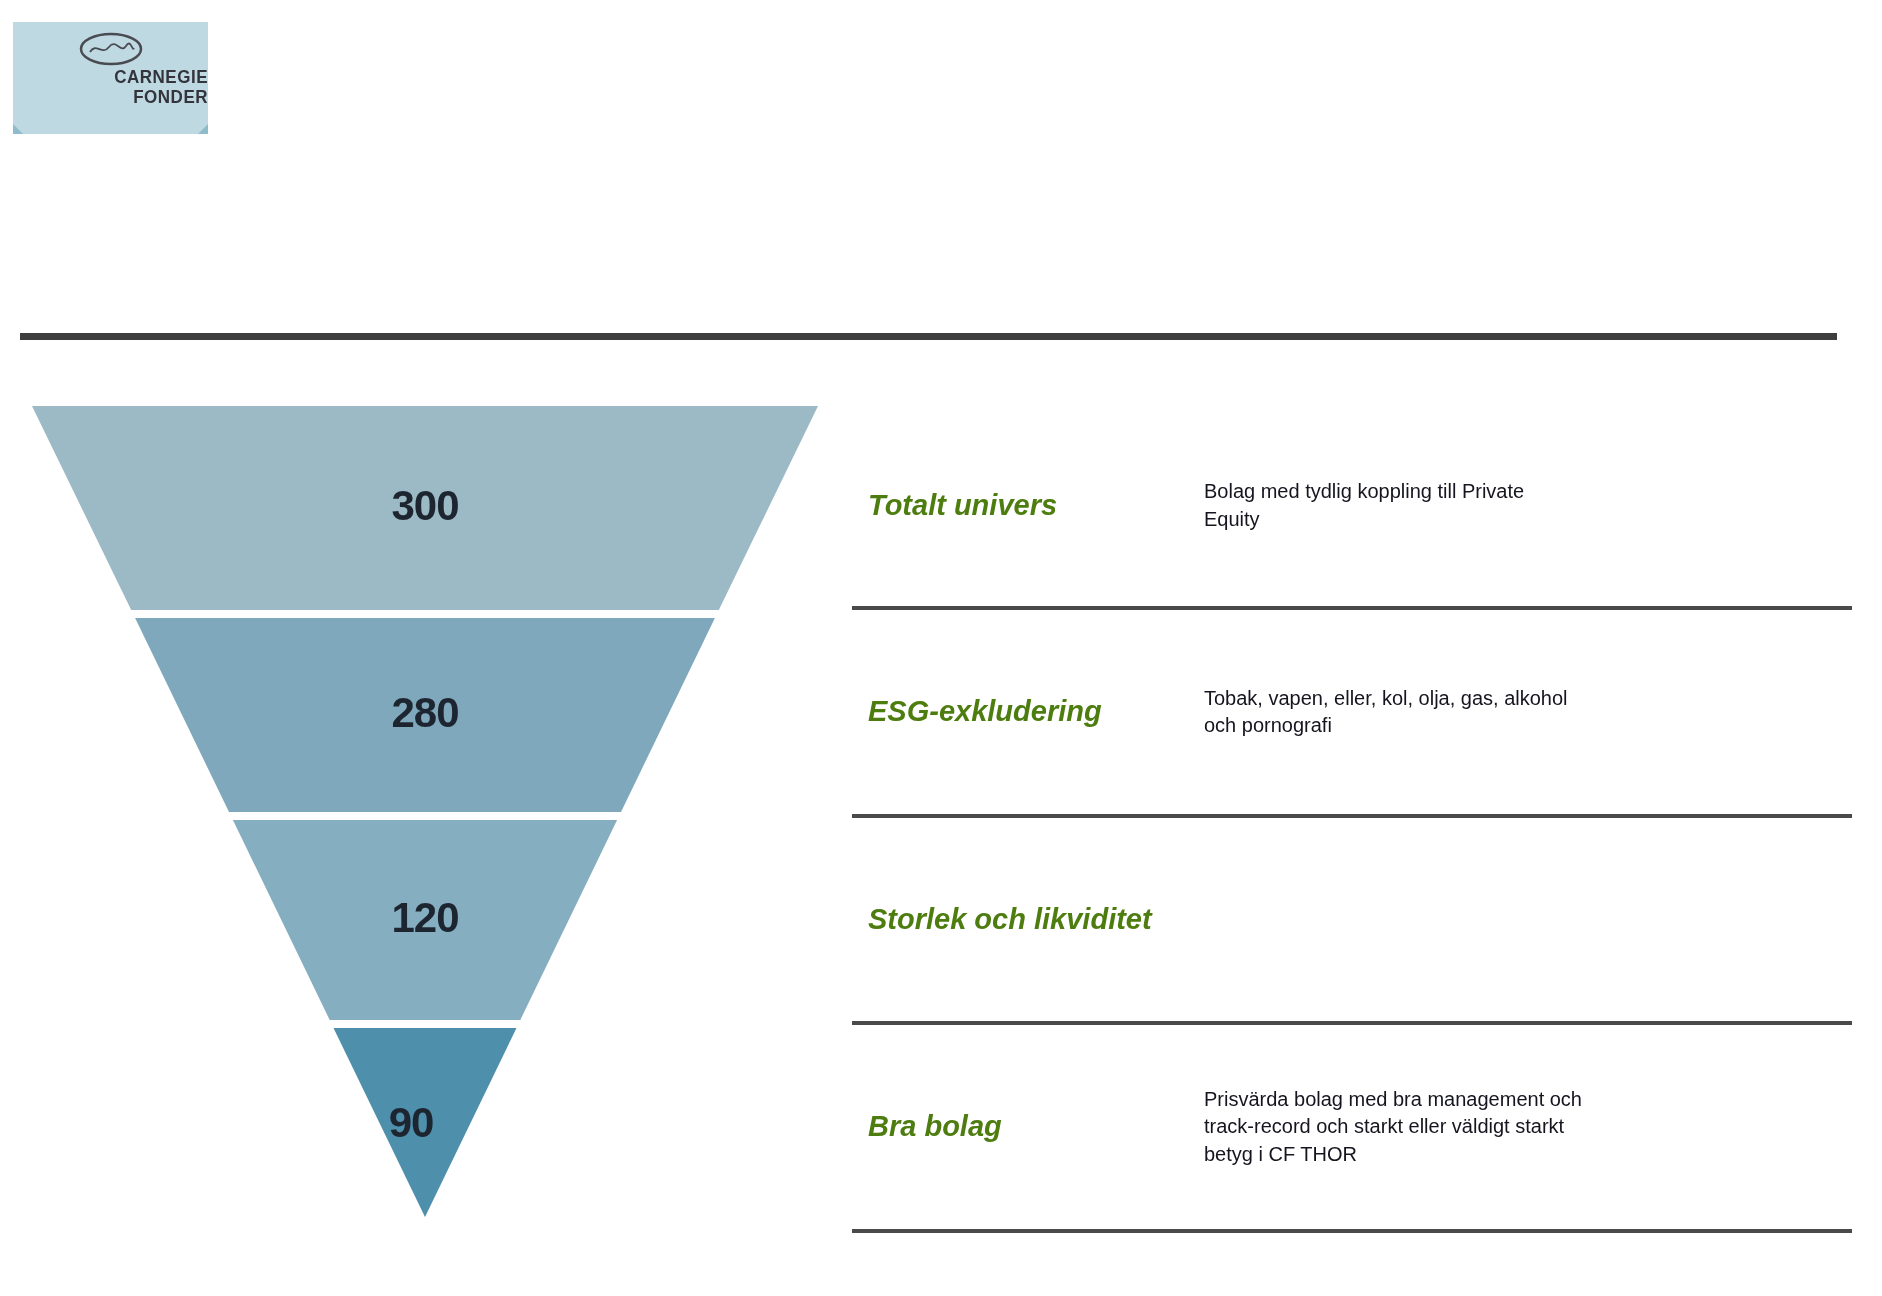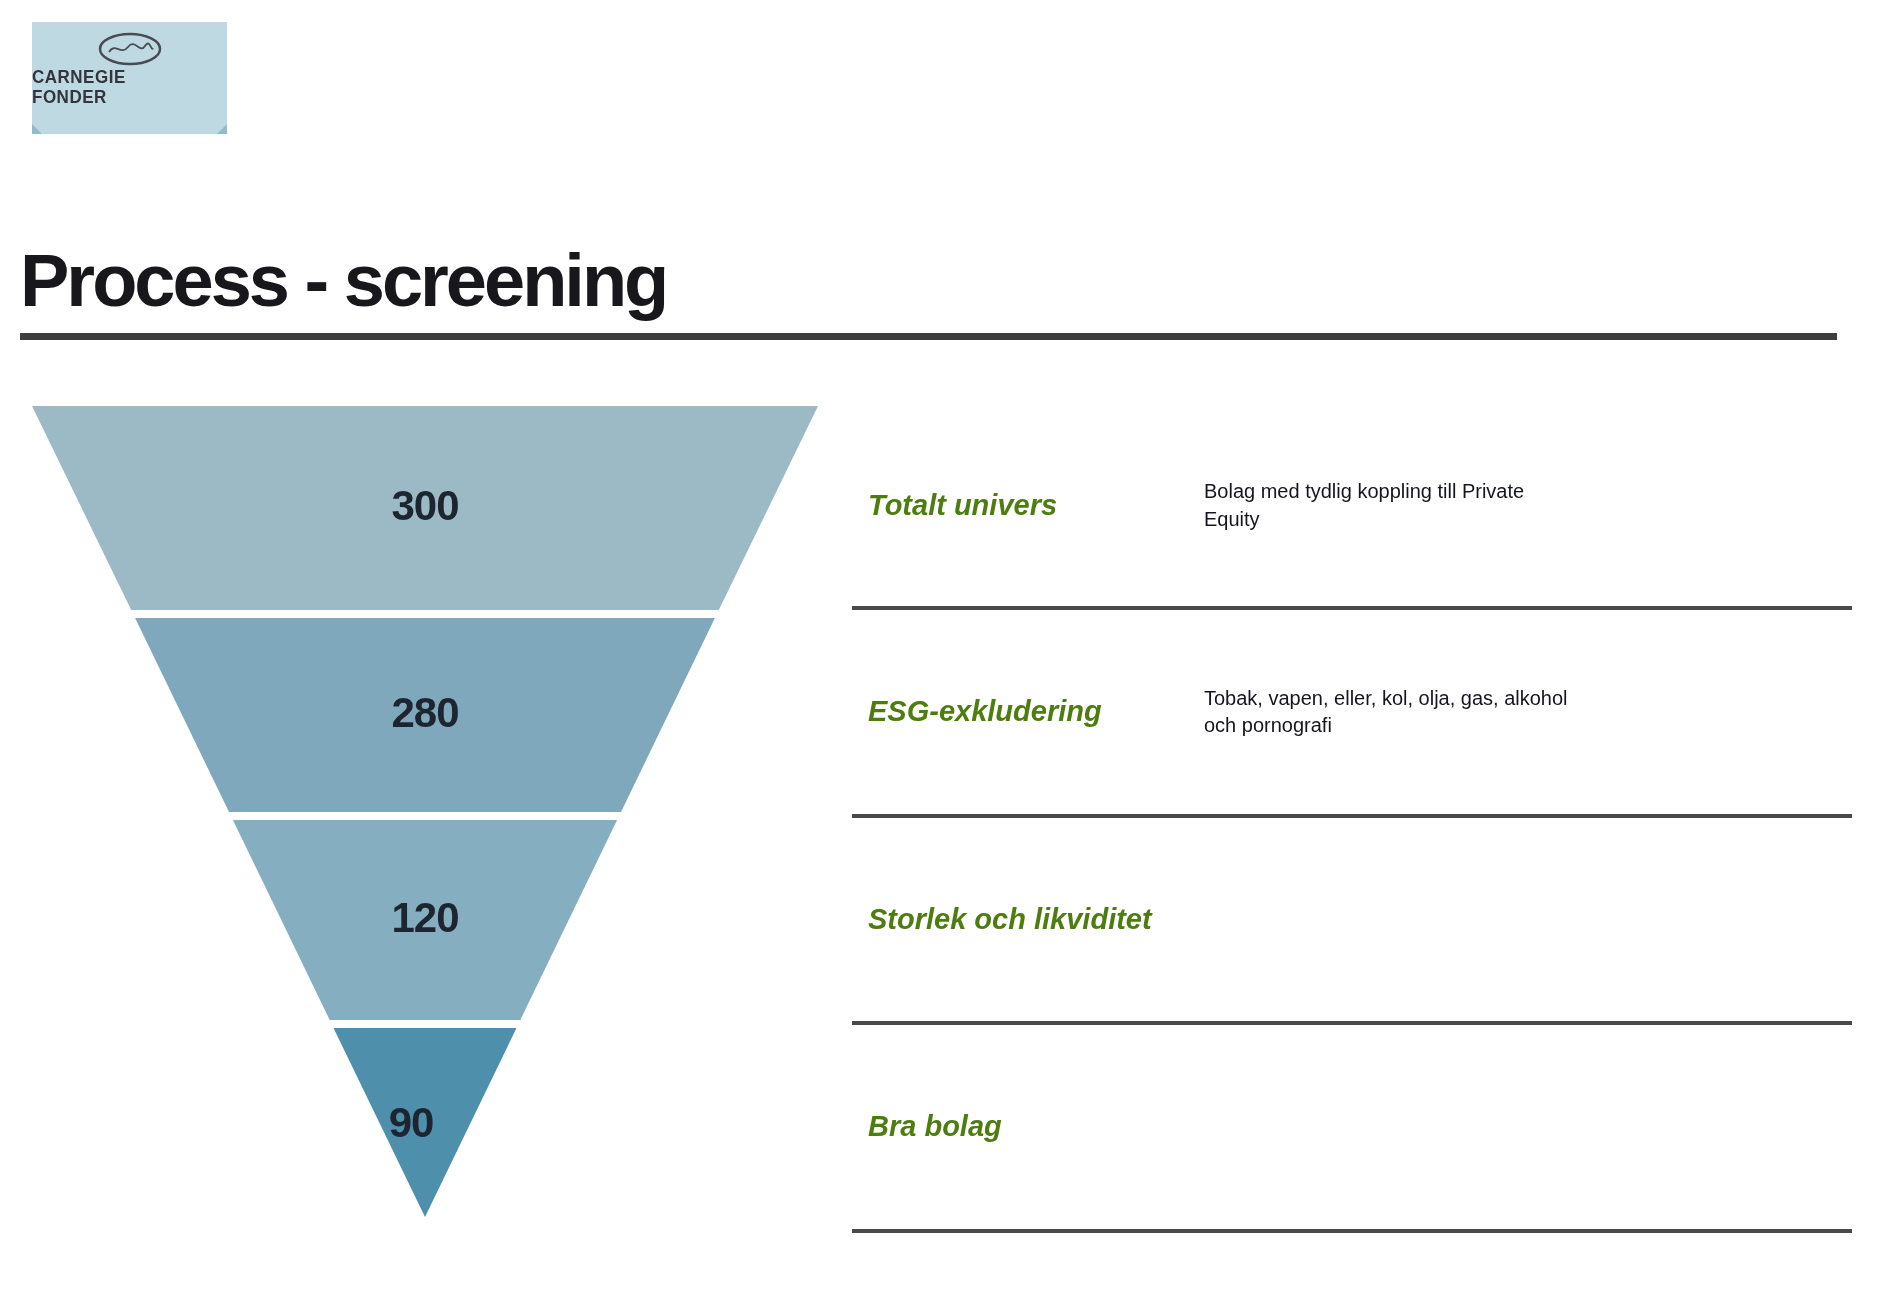--- a/index.html
+++ b/index.html
@@ -9,24 +9,24 @@
     height: 1296px;
     background: #ffffff;
     font-family: "Liberation Sans", sans-serif;
     color: #1a1a24;
     overflow: hidden;
   }
 
   
   .logo {
     position: absolute;
-    left: 32px; top: 22px;
+    left: 13px; top: 22px;
     width: 195px; height: 112px;
     background: #bed9e1;
-    text-align: left;
+    text-align: right;
   }
   .logo::before {
     content:""; position:absolute; left:0; bottom:0;
     border-bottom:10px solid #8fbccb; border-right:10px solid transparent;
   }
   .logo::after {
     content:""; position:absolute; right:0; bottom:0;
     border-bottom:10px solid #8fbccb; border-left:10px solid transparent;
   }
   .logo-emblem { display:block; margin: 8px auto 0 auto; }
@@ -122,21 +122,20 @@
     <svg class="logo-emblem" width="70" height="38" viewBox="0 0 70 38">
       <ellipse cx="35" cy="19" rx="30" ry="15" fill="none" stroke="#4a4a52" stroke-width="2.5"></ellipse>
       <path d="M14,22 C 20,12 26,26 33,17 S 45,24 50,16 S 56,22 58,18" fill="none" stroke="#4a4a52" stroke-width="1.8"></path>
     </svg>
     <div class="logo-text">
       <div>CARNEGIE</div>
       <div>FONDER</div>
     </div>
   </div>
 
-  <h1 class="page-title">Process - screening</h1>
   <div class="title-rule"></div>
 
   <div class="funnel">
     <svg width="790" height="815" viewBox="0 0 790 815">
       <polygon points="2,1 788,1 688.8,205 101.2,205" fill="#9cb9c6"></polygon>
       <polygon points="105.1,213 684.9,213 591,407 199,407" fill="#7fa8bc"></polygon>
       <polygon points="202.9,415 587.1,415 490.3,615 299.7,615" fill="#86aec1"></polygon>
       <polygon points="303.5,623 486.5,623 395,812" fill="#4e8fac"></polygon>
     </svg>
     <div class="funnel-value fv-1">300</div>
@@ -158,16 +157,19 @@
       <div class="t-desc">Tobak, vapen, eller, kol, olja, gas, alkohol
 och pornografi</div>
     </div>
 
     <div class="t-row t-row-3">
       <div class="t-label">Storlek och likviditet</div>
     </div>
 
     <div class="t-row t-row-4">
       <div class="t-label">Bra bolag</div>
+      <div class="t-desc">Prisvärda bolag med bra management och
+track-record och starkt eller väldigt starkt
+betyg i CF THOR</div>
     </div>
 
   </div>
 </div>
 
 </body></html>

